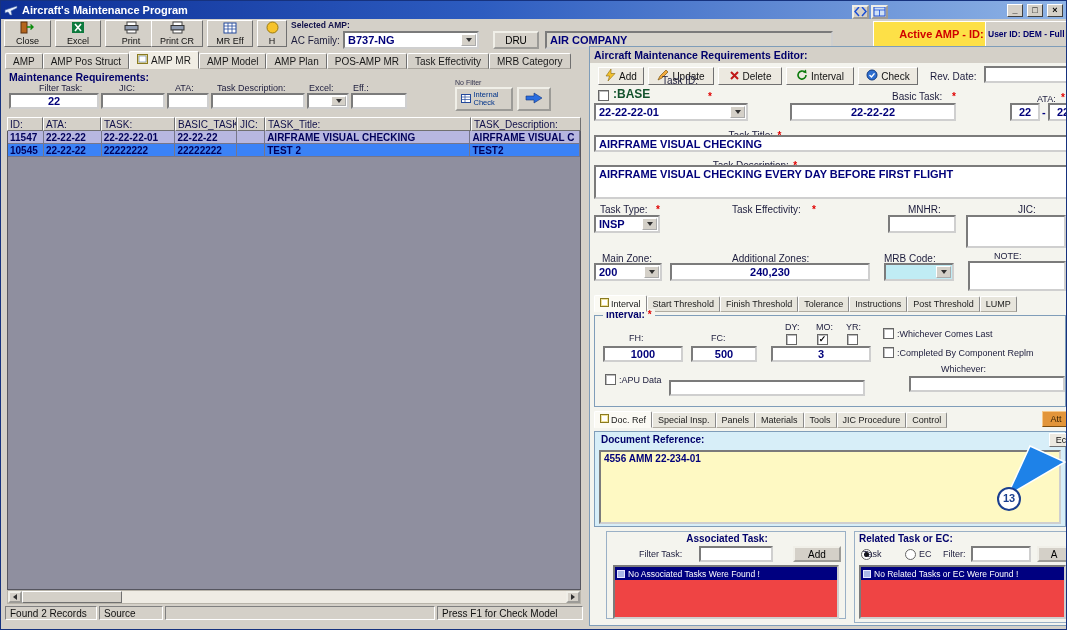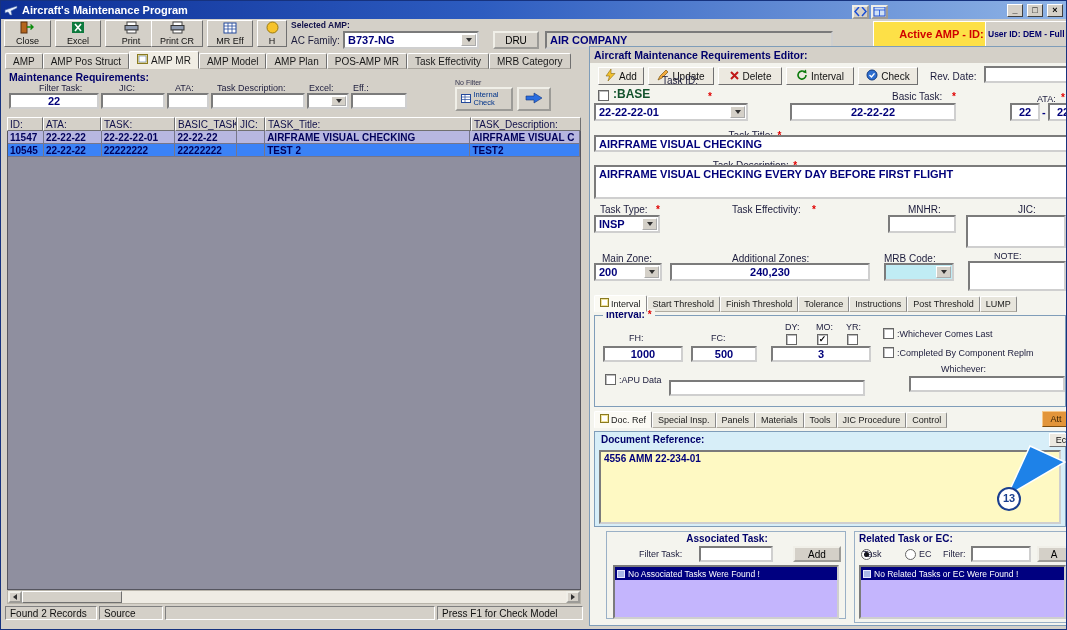--- a/index.html
+++ b/index.html
@@ -29,21 +29,21 @@
 .tab{height:16px;padding:1px 7px;background:#d4d0c8;border:1px solid;border-color:#fff #707070 #a8a49c #fff;border-radius:2px 2px 0 0;font-size:10px;display:flex;align-items:center;gap:3px;color:#1a1a1a;white-space:nowrap}
 .tab.active{background:#f0ede4;height:18px;margin-top:-2px;border-bottom-color:#f0ede4;z-index:2}
 .stab{height:16px;padding:1px 5px;background:#e7e5dc;border:1px solid;border-color:#fff #8a8a8a #b0aca2 #fff;border-radius:2px 2px 0 0;font-size:9px;display:flex;align-items:center;gap:2px;color:#202020;white-space:nowrap}
 .stab.active{background:#fbfaf4;height:17px;margin-top:-1px;border-bottom-color:#fbfaf4;z-index:2}
 .grp{position:absolute;border:1px solid #7f9db9}
 .glabel{position:absolute;top:-7px;left:8px;background:#f4f4ee;padding:0 3px;font-size:10px;font-weight:bold;color:#00006a;white-space:nowrap}
 .thc{border:1px solid;border-color:#fff #707070 #707070 #fff;background:#d4d0c8;font-size:10px;color:#10104a;padding:0 2px;display:flex;align-items:center;overflow:hidden;white-space:nowrap}
 .trc{border-right:1px solid #76768a;border-bottom:1px solid #76768a;font-size:10px;font-weight:bold;color:#00005a;padding:0 2px;display:flex;align-items:center;overflow:hidden;white-space:nowrap}
 .stc{position:absolute;height:14px;border:1px solid;border-color:#808080 #fff #fff #808080;font-size:10px;color:#101010;display:flex;align-items:center;padding:0 4px;overflow:hidden;white-space:nowrap}
 .listhdr{height:13px;background:#000080;color:#fff;font-size:8.5px;display:flex;align-items:center;gap:3px;padding:0 2px;overflow:hidden;white-space:nowrap}
-.listbody{position:absolute;background:#c4b5fd;border:2px inset #cfcfcf;overflow:hidden}
+.listbody{position:absolute;background:#ef4444;border:2px inset #cfcfcf;overflow:hidden}
 .sq{width:8px;height:8px;background:#aab8e8;border:1px solid #e8e8ff;flex:0 0 auto}
 </style>
 </head>
 <body>
 
 <div id="win">
 
   <div class="abs titlebar">
     <span><svg width="14" height="13">
           <polygon points="1,7 13,3 13,5 7,8 8,12 6,12 4,9 1,10" fill="#e8f0ff" stroke="#4060a0" stroke-width="0.6"></polygon>

